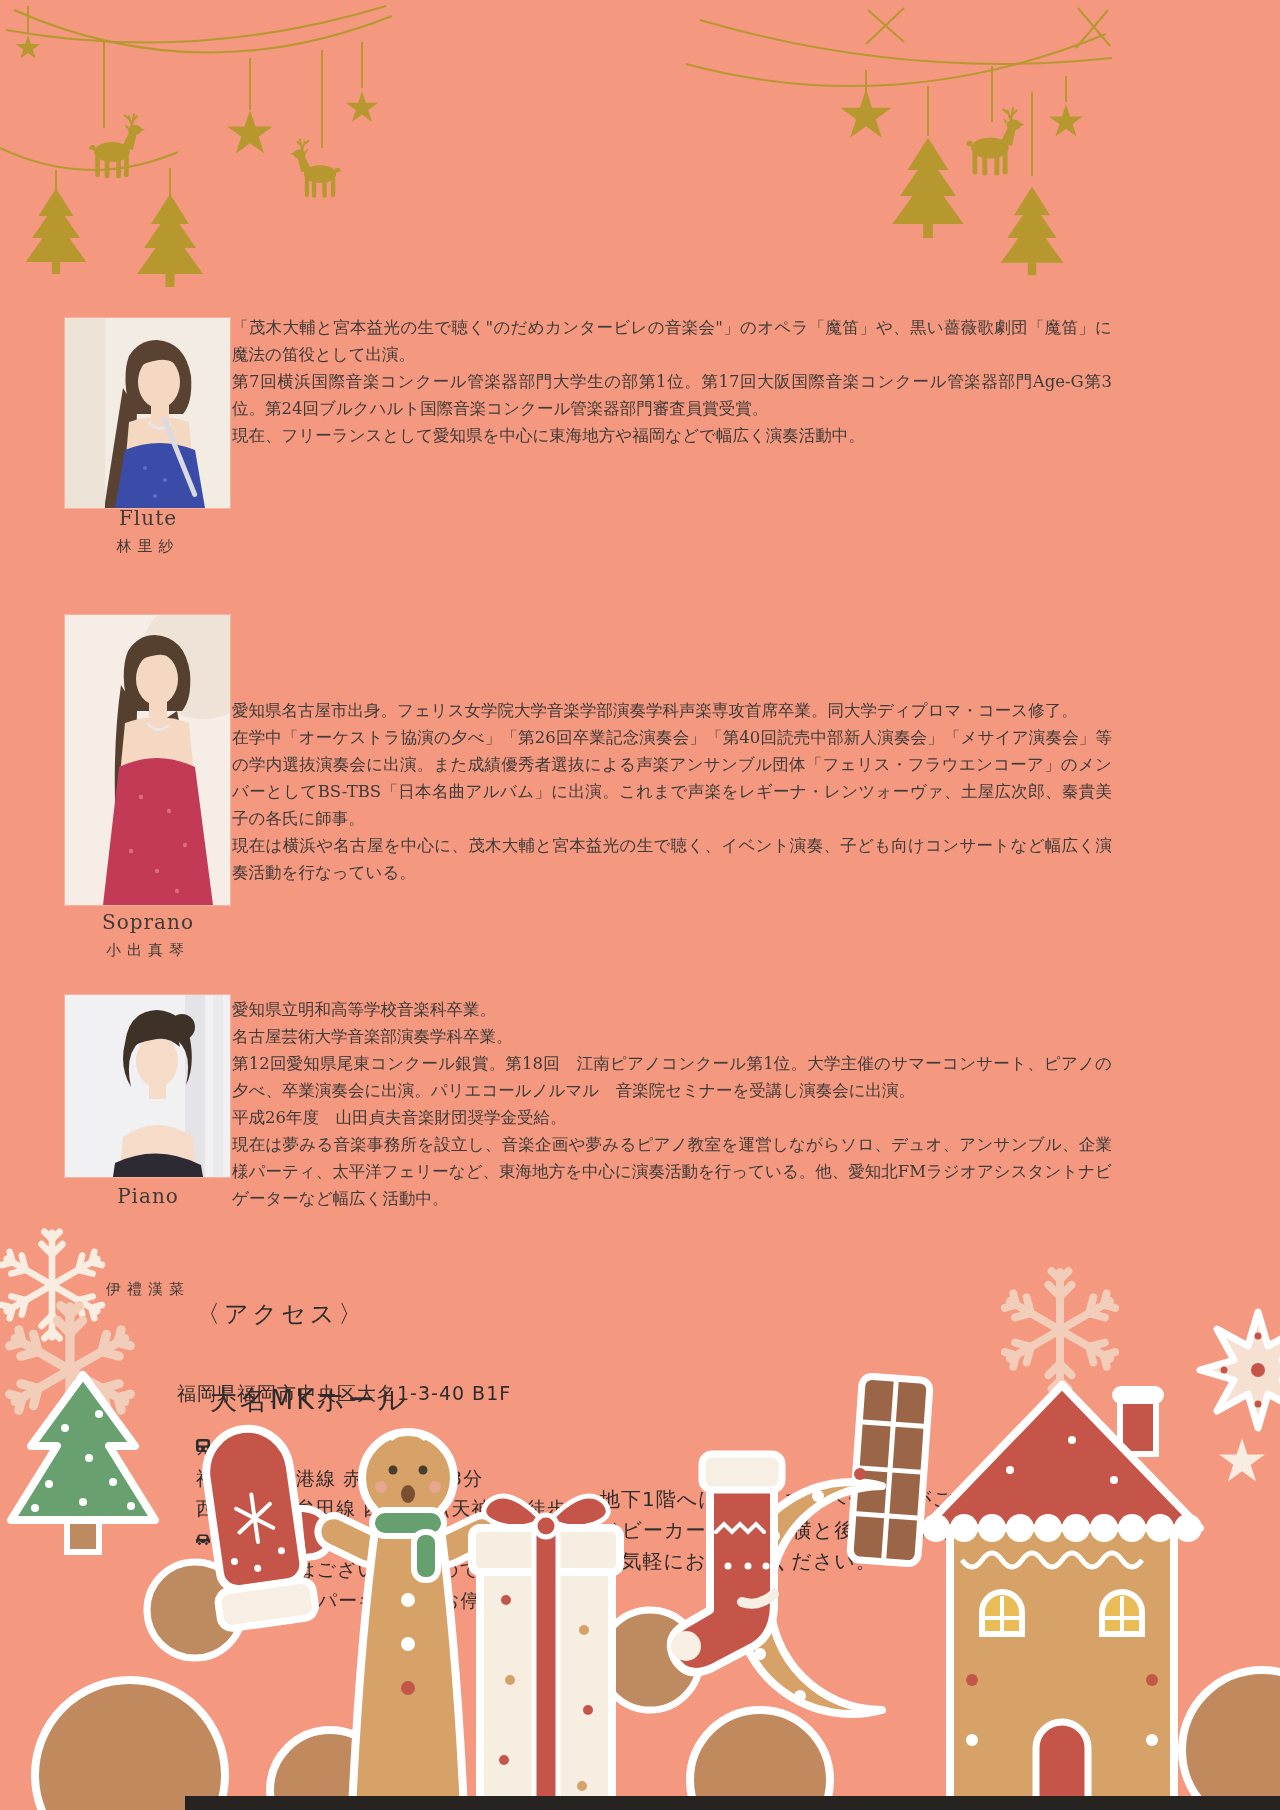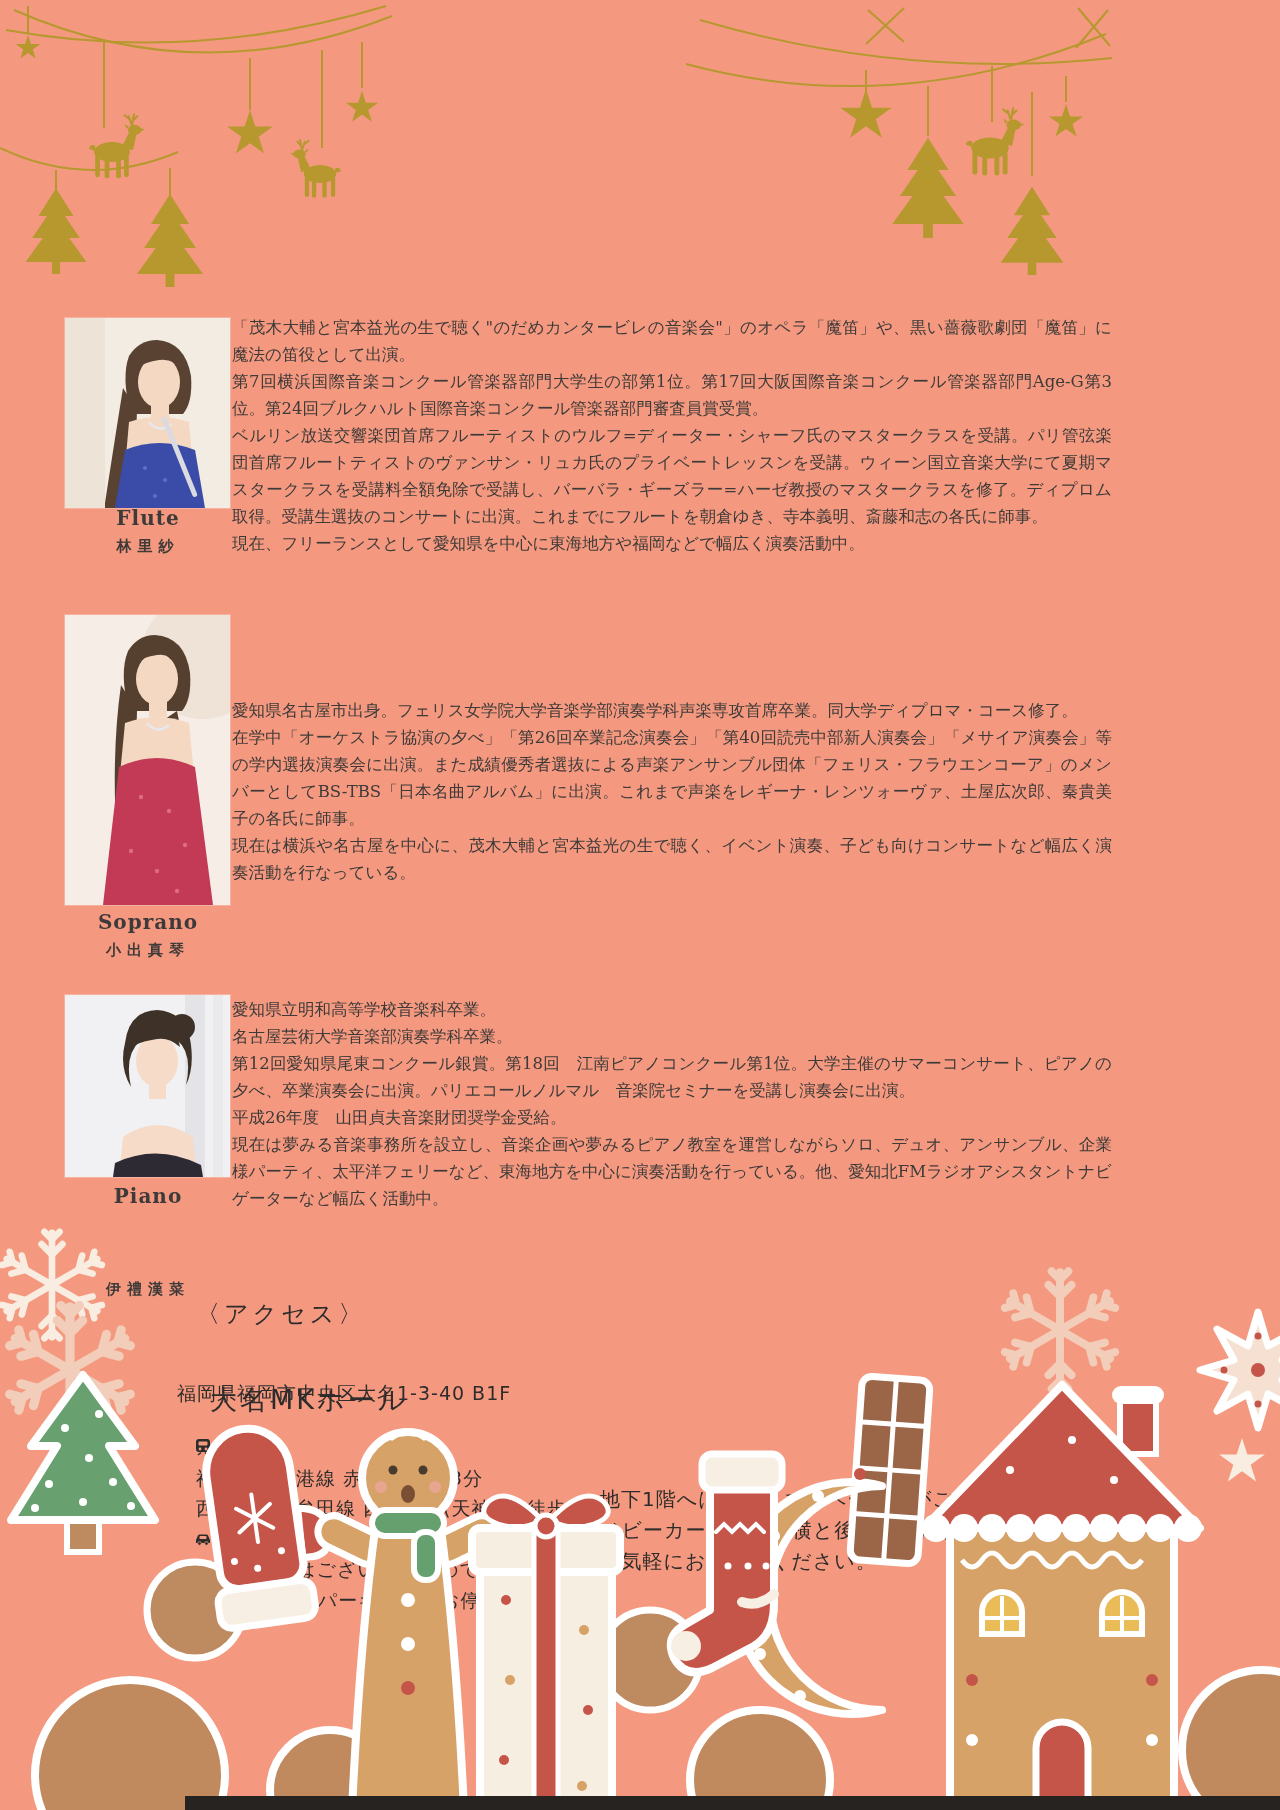--- a/index.html
+++ b/index.html
@@ -10,21 +10,21 @@
   .deco-bottom{position:absolute;left:0;top:1190px;width:1280px;height:620px;}
   
   .photo{position:absolute;overflow:hidden;box-shadow:0 0 0 1px rgba(255,255,255,.25);}
   .photo svg{display:block;width:100%;height:100%;}
   #photo1{left:65px;top:318px;width:165px;height:190px;}
   #photo2{left:65px;top:615px;width:165px;height:290px;}
   #photo3{left:65px;top:995px;width:165px;height:182px;}
   
   .plabel{position:absolute;left:58px;width:180px;text-align:center;
           font-family:"DejaVu Serif","Liberation Serif",serif;
-          color:var(--ink,#3E3A39);font-weight:bold;}
+          color:var(--ink,#3E3A39);}
   .instrument{font-size:20px;letter-spacing:1px;}
   .pname{font-size:15px;letter-spacing:6px;}
   #label1{top:506px;} #name1{top:537px;}
   #label2{top:910px;} #name2{top:941px;}
   #label3{top:1184px;} #name3{top:1280px;}
   
   .bio{position:absolute;left:232px;width:880px;
        font-family:"DejaVu Serif","Liberation Serif",serif;
        font-size:16.5px;line-height:27px;color:var(--ink,#3E3A39);
        text-align:justify;}
@@ -132,21 +132,20 @@
       <circle cx="118" cy="148" r="2" fill="#5E6FC2"></circle>
         <circle cx="90" cy="178" r="2" fill="#5E6FC2"></circle>
       <rect x="112" y="96" width="5" height="86" rx="2.5" transform="rotate(-22 114 139)" fill="#DADAE0"></rect>
     </svg>
   </div>
   <div class="plabel instrument" id="label1">Flute</div>
   <div class="plabel pname" id="name1">林里紗</div>
   <div class="bio" id="bio1">
     <p>「茂木大輔と宮本益光の生で聴く"のだめカンタービレの音楽会"」のオペラ「魔笛」や、黒い薔薇歌劇団「魔笛」に魔法の笛役として出演。</p>
     <p>第7回横浜国際音楽コンクール管楽器部門大学生の部第1位。第17回大阪国際音楽コンクール管楽器部門Age-G第3位。第24回ブルクハルト国際音楽コンクール管楽器部門審査員賞受賞。</p>
-    <p>ベルリン放送交響楽団首席フルーティストのウルフ=ディーター・シャーフ氏のマスタークラスを受講。パリ管弦楽団首席フルートティストのヴァンサン・リュカ氏のプライベートレッスンを受講。ウィーン国立音楽大学にて夏期マスタークラスを受講料全額免除で受講し、バーバラ・ギーズラー=ハーゼ教授のマスタークラスを修了。ディプロム取得。受講生選抜のコンサートに出演。これまでにフルートを朝倉ゆき、寺本義明、斎藤和志の各氏に師事。</p>
     <p>現在、フリーランスとして愛知県を中心に東海地方や福岡などで幅広く演奏活動中。</p>
   </div>
 
   <div class="photo" id="photo2">
     <svg viewBox="0 0 165 290">
       <rect width="165" height="290" fill="#F5EDE6"></rect>
       <circle cx="138" cy="42" r="62" fill="#EFE2D6"></circle>
       <path d="M56,70 Q46,140 52,230 L78,230 Q70,150 72,96 Z" fill="#55402F"></path>
       <path d="M112,96 Q124,150 120,230 L96,230 Q106,150 100,104 Z" fill="#55402F"></path>
       <path d="M90,20 Q120,22 125,58 Q127,84 117,96 L64,96 Q54,58 63,36 Q73,20 90,20 Z" fill="#55402F"></path>

